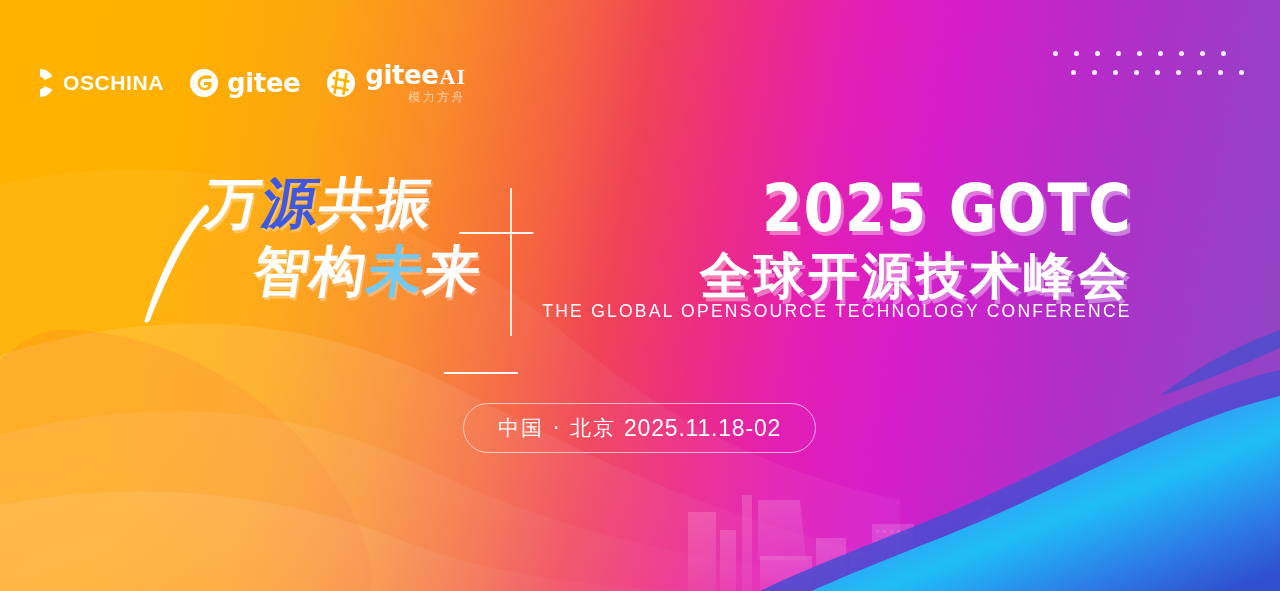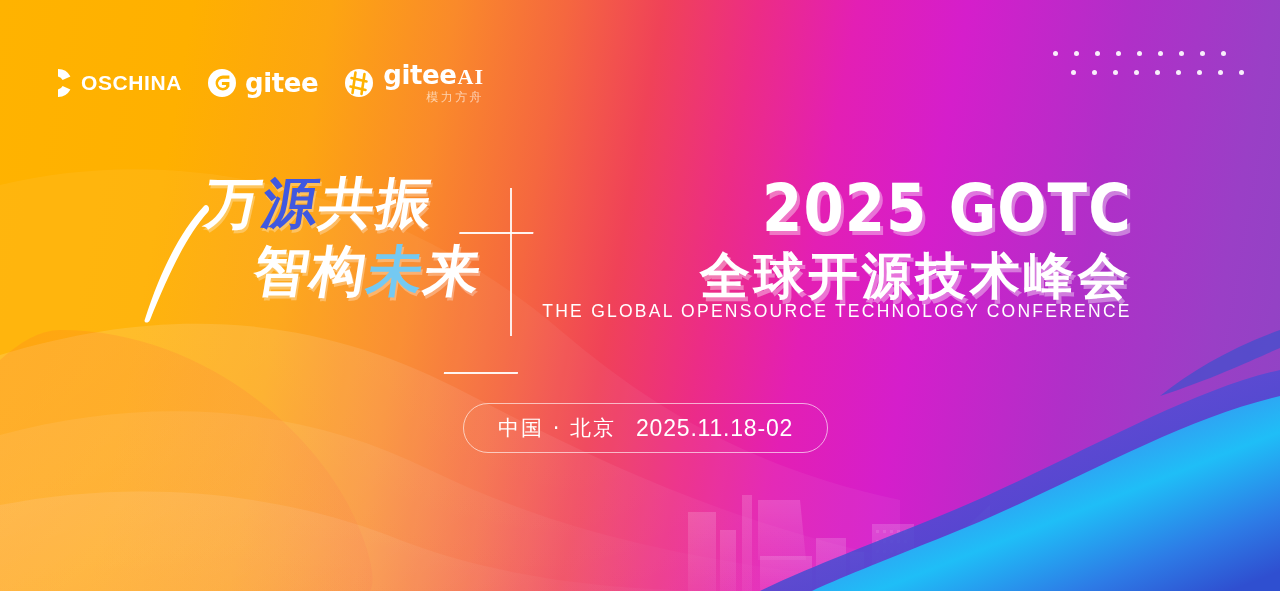--- a/index.html
+++ b/index.html
@@ -9,21 +9,21 @@
     font-family:"Liberation Sans","DejaVu Sans",sans-serif;
     background:linear-gradient(100deg,
       #FFB300 0%, #FFB000 14%, #FDA511 24%, #FA8A2A 33%,
       #F5673F 41%, #F04258 48%, #EC2C86 55%, #E31FB4 62%,
       #D51ECB 70%, #B02FC8 82%, #9A3FC6 92%, #8E45C4 100%);
   }
   .layer{position:absolute;inset:0;}
   .layer svg{display:block;width:100%;height:100%;}
 
   
-  .logos{position:absolute;left:44px;top:62px;display:flex;align-items:center;gap:26px;z-index:7;}
+  .logos{position:absolute;left:26px;top:62px;display:flex;align-items:center;gap:26px;z-index:7;}
   .logo{display:flex;align-items:center;gap:9px;}
   .logo-mark{flex:0 0 auto;display:block;}
   .logo-text{color:#fff;font-weight:bold;line-height:1;white-space:nowrap;}
   .oschina-text{font-size:21px;letter-spacing:.6px;}
   .gitee-text{font-size:26px;letter-spacing:-.4px;font-family:"DejaVu Sans",sans-serif;text-align:center;}
   .giteeai{display:flex;flex-direction:column;align-items:flex-start;line-height:1;}
   .giteeai-row{display:flex;align-items:baseline;gap:1px;}
   .giteeai-ai{color:#fff;font-size:22px;font-weight:bold;letter-spacing:1px;font-family:Liberation Serif, serif;}
   .giteeai-sub{color:rgba(255,255,255,.62);font-size:12px;letter-spacing:2.4px;
     margin-top:3px;align-self:flex-end;}
@@ -65,21 +65,21 @@
   .cn-conf{font-size:50px;font-weight:bold;line-height:1;color:#fff;
     letter-spacing:4px;margin-top:17px;
     font-family:"DejaVu Sans","Liberation Sans",sans-serif;
     text-shadow:3px 4px 0 rgba(255,255,255,.38);}
   .en-sub{font-size:17.5px;color:#fff;letter-spacing:2.25px;margin-top:0;
     font-family:"Liberation Sans",sans-serif;white-space:nowrap;}
 
   
   .pill{position:absolute;left:463px;top:403px;z-index:7;
     height:50px;padding:0 34px;border:1.6px solid rgba(255,255,255,.62);
-    border-radius:26px;display:flex;align-items:center;gap:20px;color:#fff;}
+    border-radius:26px;display:flex;align-items:center;gap:8px;color:#fff;}
   .pill-place{font-size:21px;letter-spacing:2px;
     font-family:"DejaVu Sans","Liberation Sans",sans-serif;}
   .pill-date{font-size:23px;letter-spacing:.8px;font-weight:500;
     font-family:"Liberation Sans",sans-serif;}
 </style>
 </head>
 <body>
 
 <div class="banner">
 

